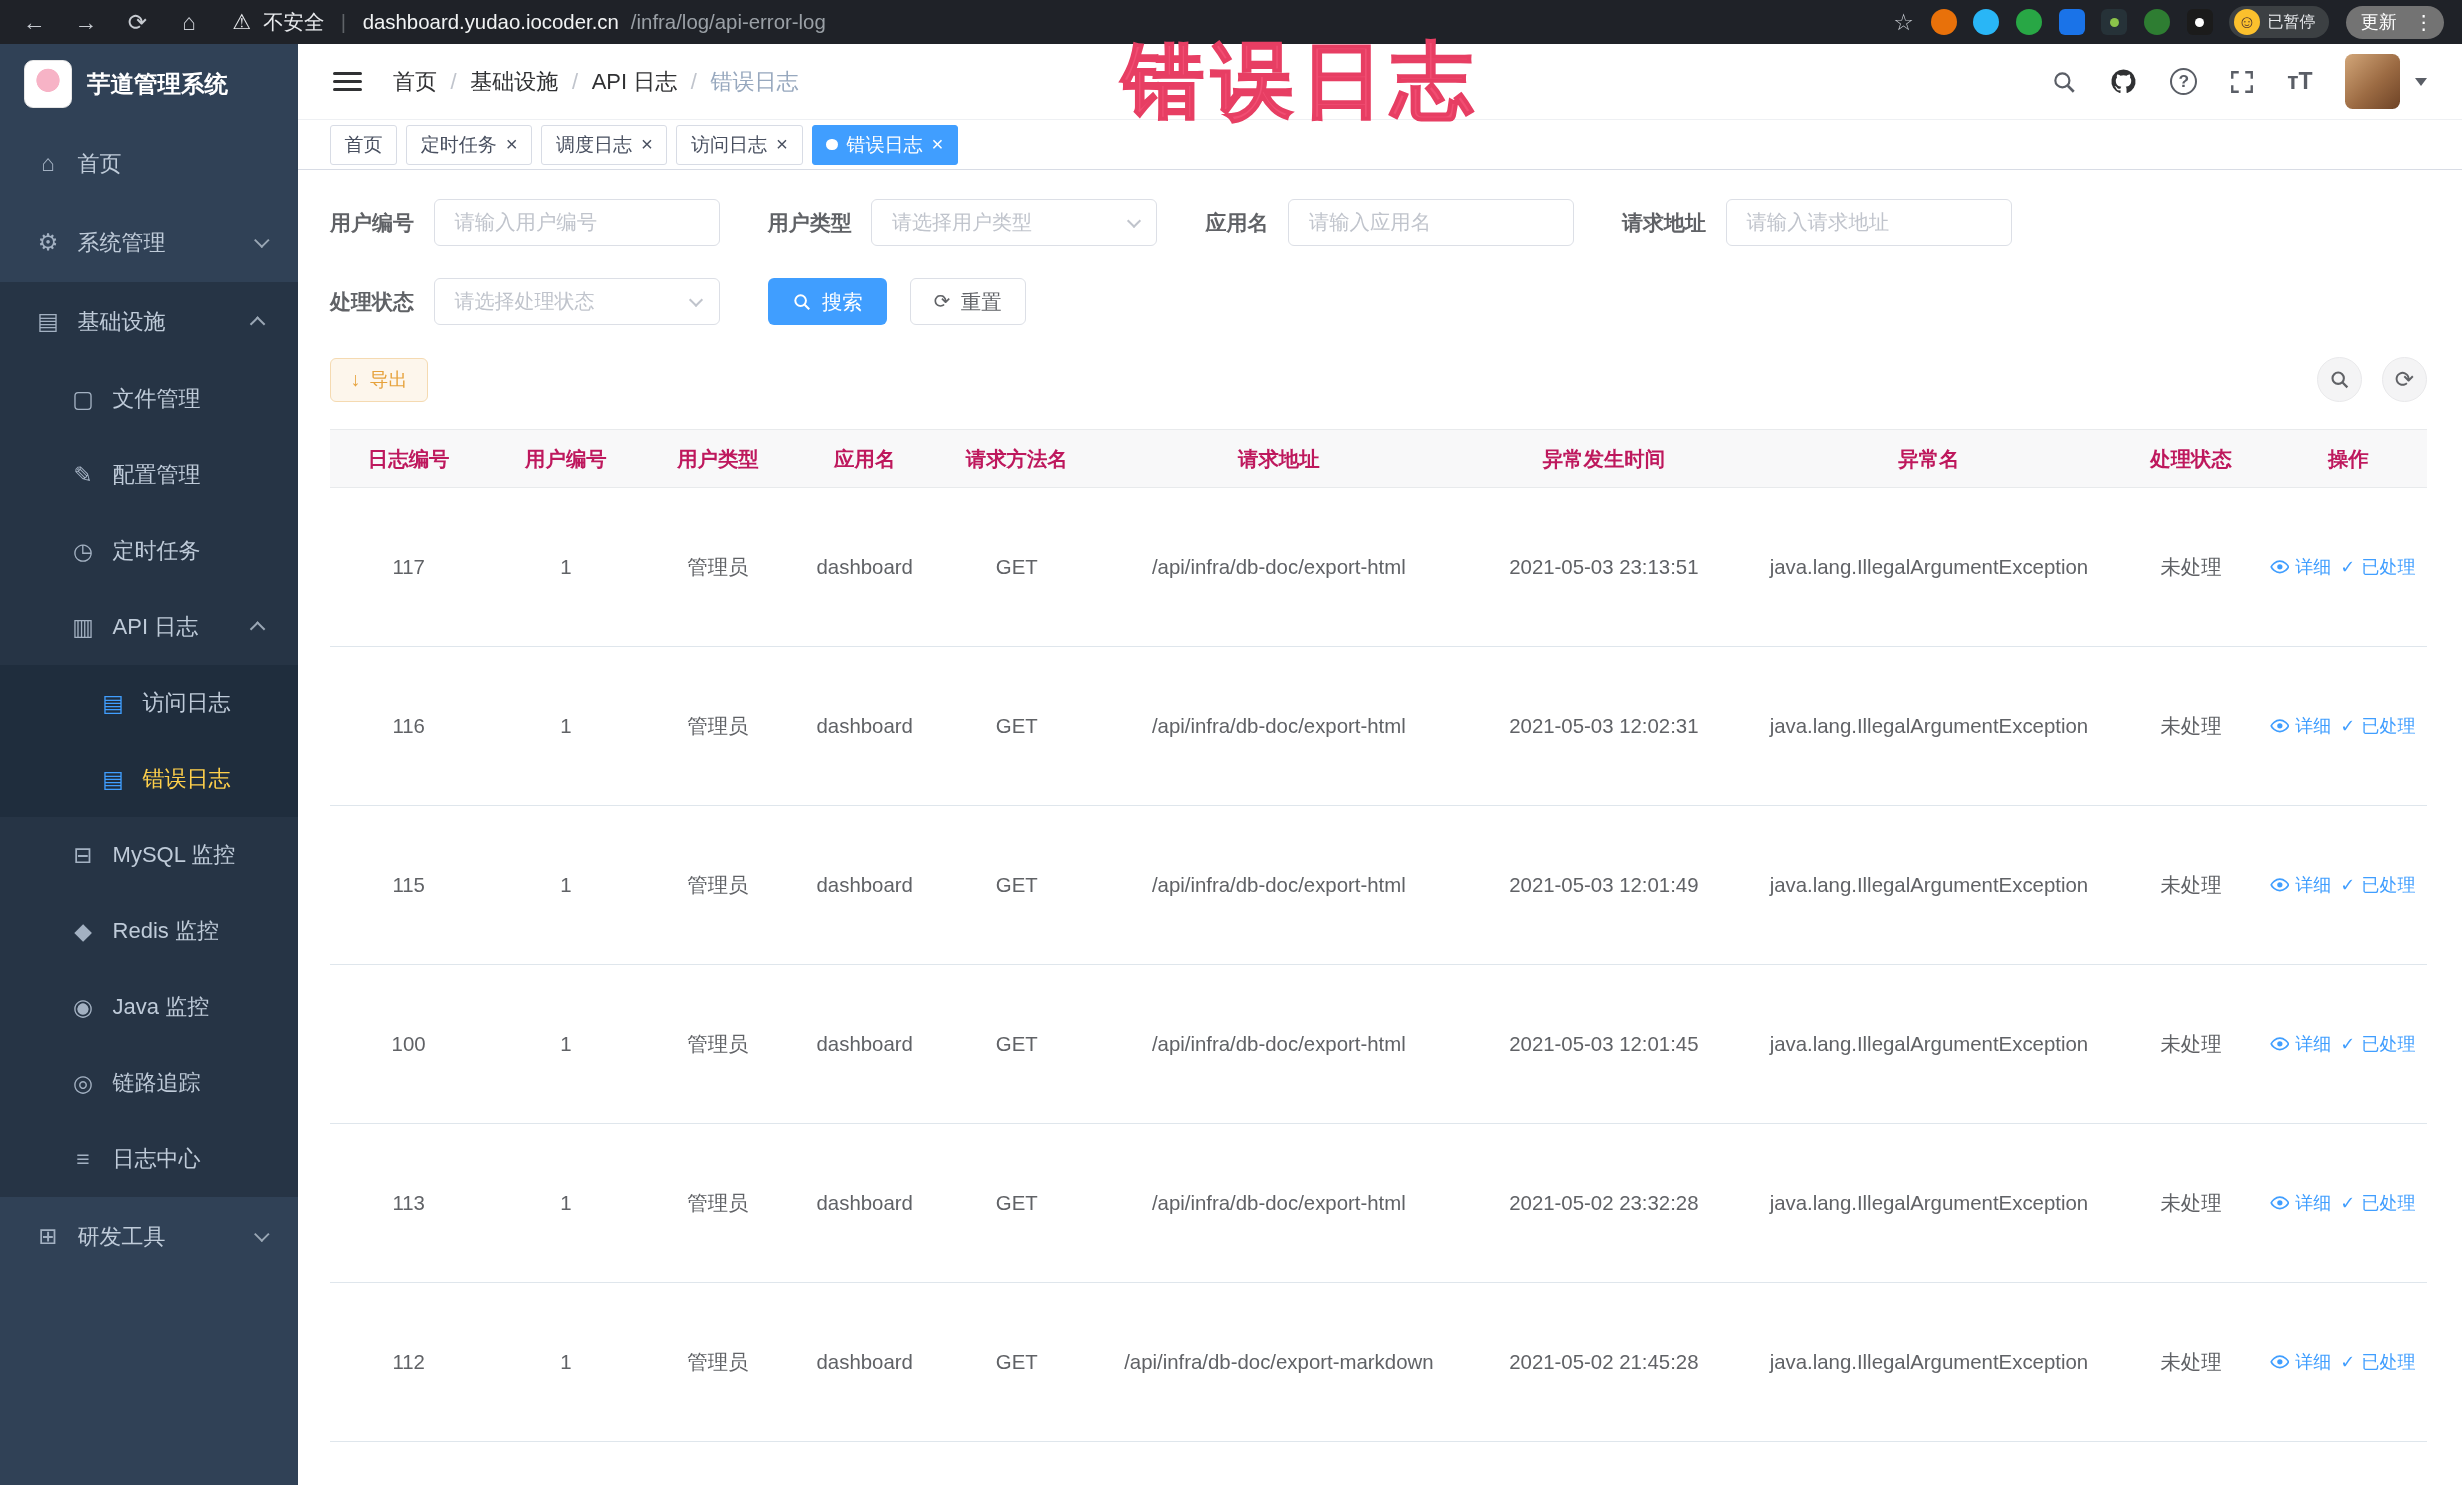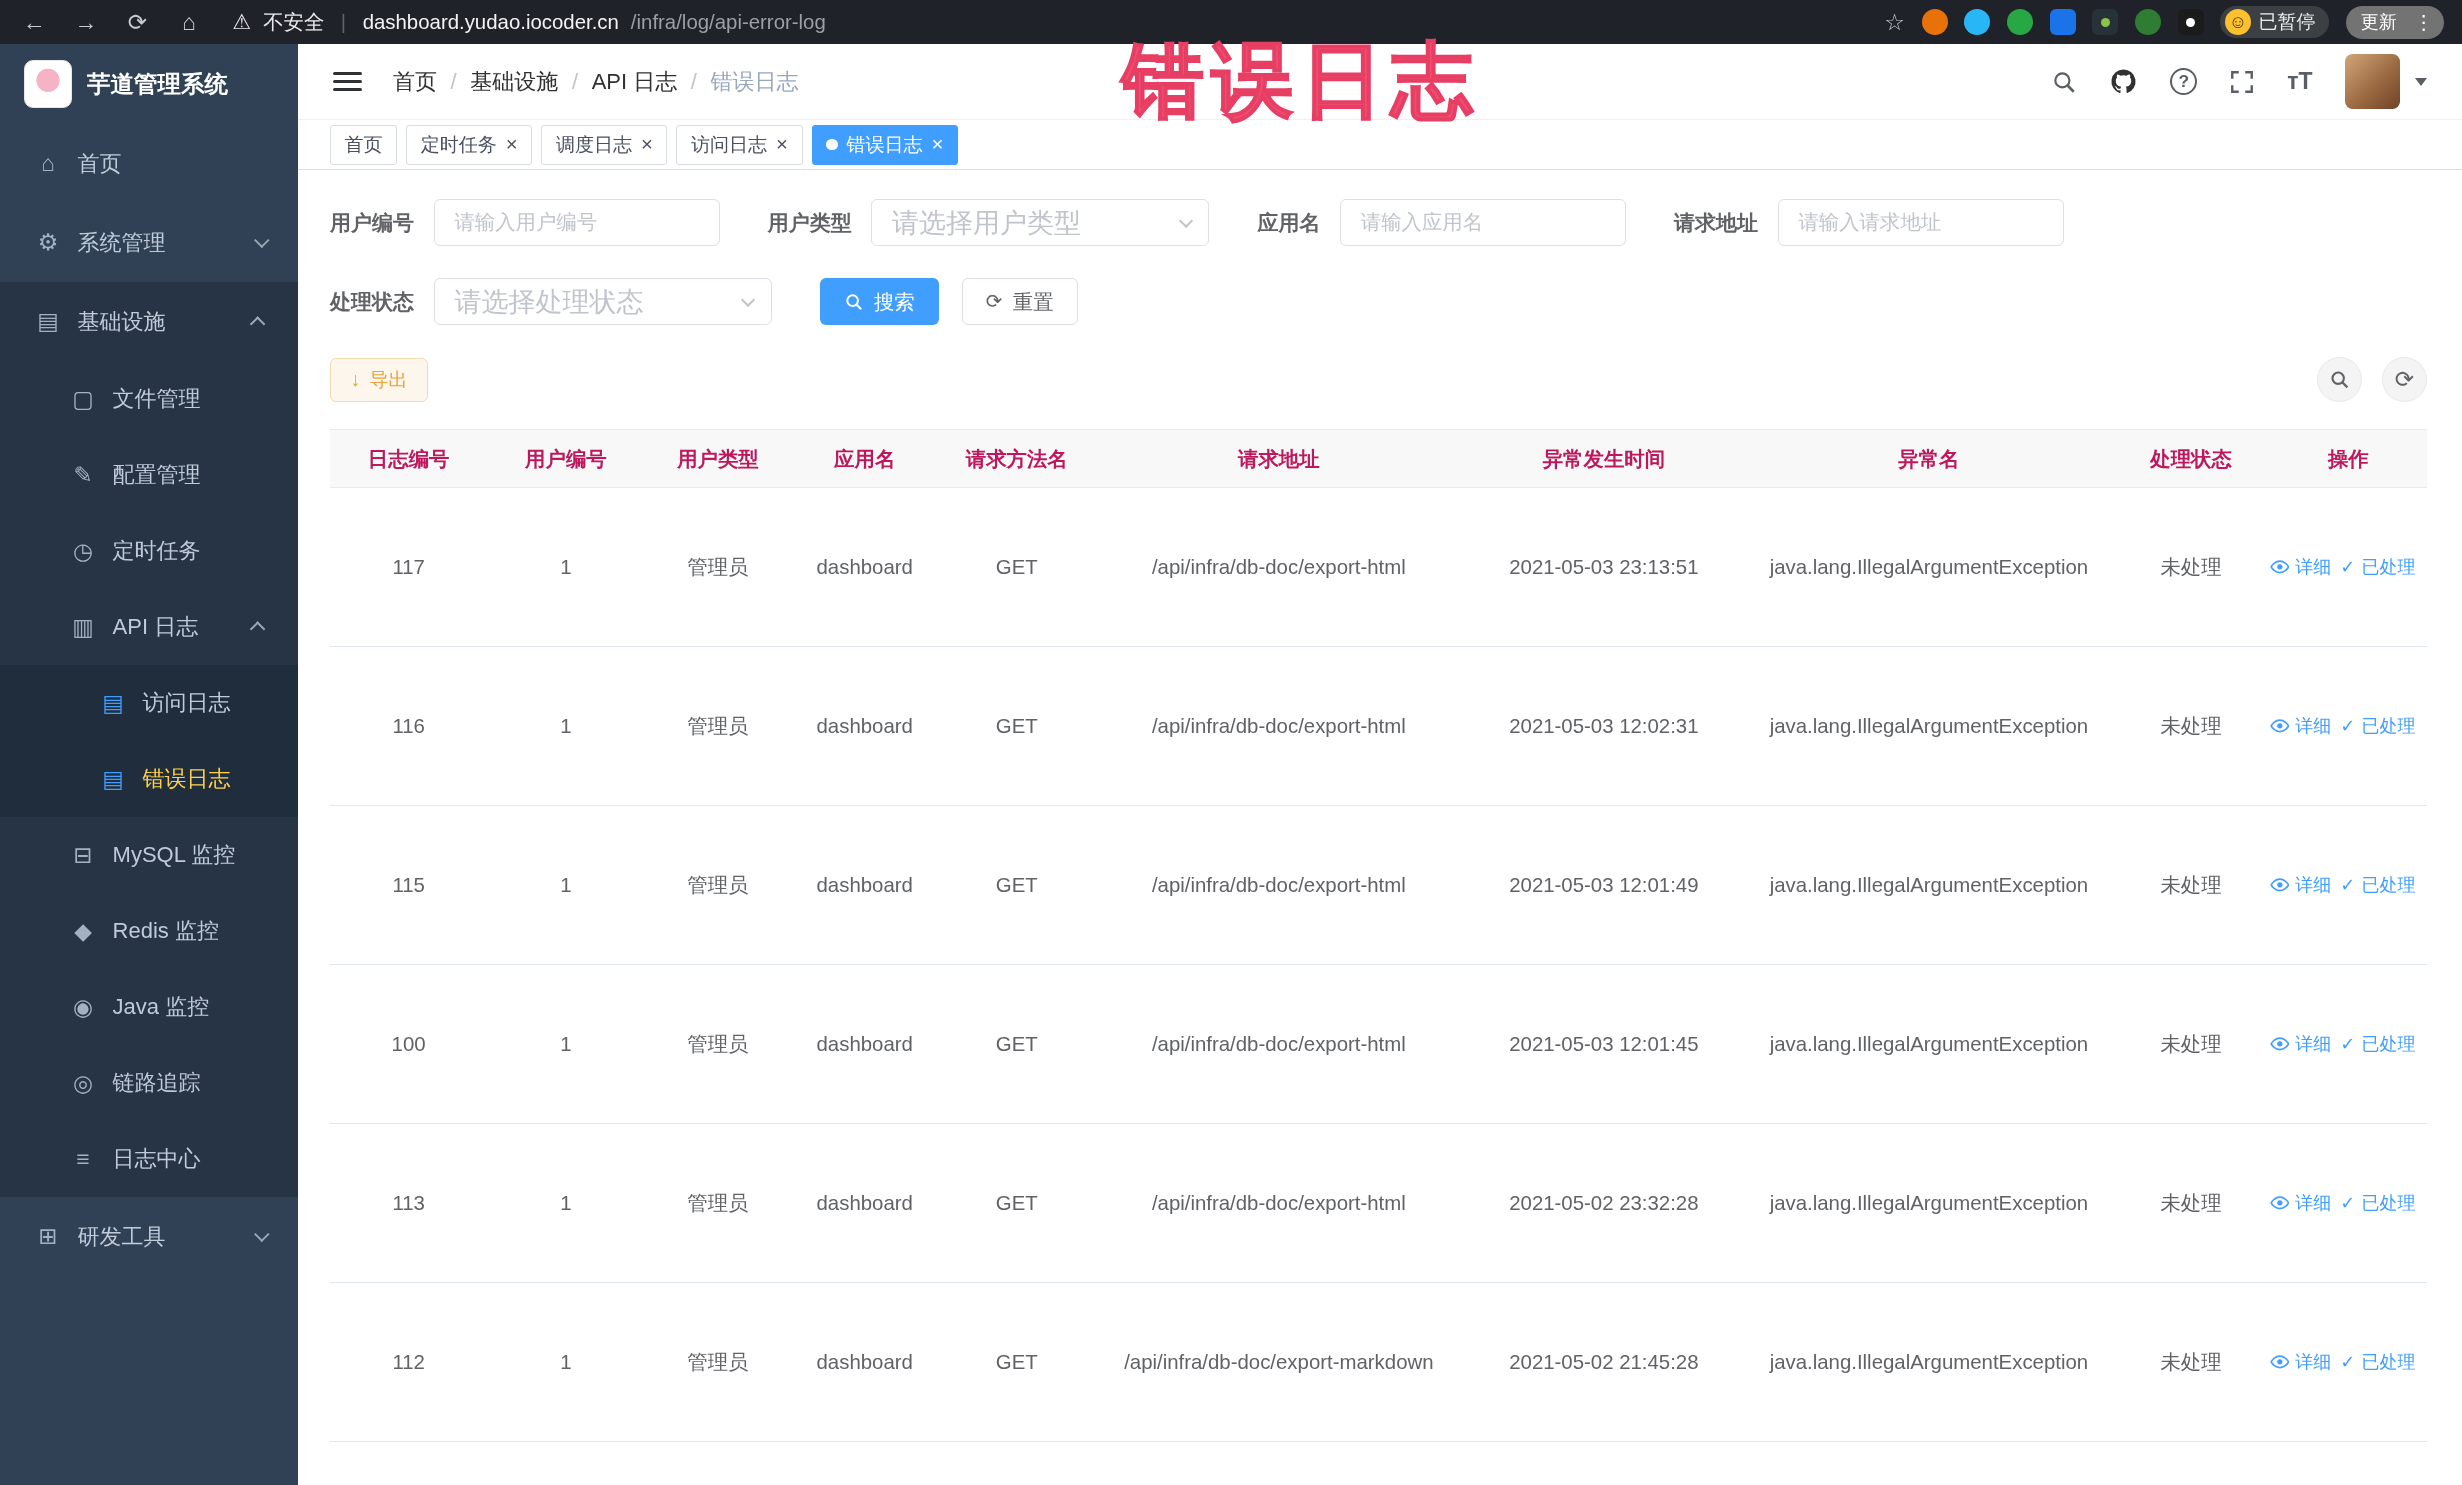--- a/index.html
+++ b/index.html
@@ -25,21 +25,21 @@
   .ext.sq { border-radius:6px; }
   .e1 { background:#e8710a; } .e2 { background:#29b6f6; } .e3 { background:#28a745; }
   .e4 { background:#1a73e8; } .e5 { background:#263238; position:relative; }
   .e5::after{ content:""; width:9px; height:9px; border-radius:50%; background:#8bc34a; }
   .e6 { background:#2e7d32; } .e7 { background:#1b1b1b; position:relative; }
   .e7::after{ content:""; width:9px; height:9px; border-radius:50%; background:#fff; }
   .paused-pill { display:flex; align-items:center; gap:7.6px; background:#3c4043;
     border-radius:18px; padding:3px 13.6px 3px 4.5px; }
   .smiley { width:26px; height:26px; border-radius:50%; background:#fbc02d; color:#4e342e;
     display:flex; align-items:center; justify-content:center; font-size:18px; }
-  .paused-label { font-size:19px; color:#e8eaed; }
+  .paused-label { font-size:16px; color:#e8eaed; }
   .update-pill { display:flex; align-items:flex-end; gap:17px; background:#737373; color:#fff;
     border-radius:16.7px; padding:4.5px 10.6px 4.5px 15px; font-size:18px; cursor:pointer; }
   .kebab { font-size:19.7px; letter-spacing:0; }
 
   
   .app { display:flex; height:1442px; }
   .sidebar { width:298px; flex-shrink:0; background:#304156; color:#bfcbd9;
     display:flex; flex-direction:column; overflow:hidden; }
   .logo-row { height:80px; display:flex; align-items:center; gap:15px; padding-left:24px; }
   .logo-avatar { width:48px; height:48px; border-radius:9px; flex-shrink:0;
@@ -95,23 +95,23 @@
 
   
   .content { flex:1; padding:29px 35px 0 32px; background:#fff; overflow:hidden; }
   .filter-row { display:flex; align-items:center; margin-bottom:32px; }
   .f-group { display:flex; align-items:center; margin-right:48px; }
   .f-label { font-size:21px; font-weight:700; color:#606266; margin-right:19.7px; white-space:nowrap; }
   input.f-input { width:286px; height:47px; border:0.8px solid #dcdfe6; border-radius:6px;
     padding:0 19.7px; font-size:20.4px; color:#606266; outline:none;
     font-family:"Liberation Sans","DejaVu Sans",sans-serif; }
   input.f-input::placeholder { color:#c0c4cc; }
-  .f-select { width:338px; height:47px; border:0.8px solid #dcdfe6; border-radius:6px;
+  .f-select { width:286px; height:47px; border:0.8px solid #dcdfe6; border-radius:6px;
     display:flex; align-items:center; justify-content:space-between; padding:0 19.7px;
-    font-size:27px; color:#c0c4cc; cursor:pointer; background:#fff; }
+    font-size:20px; color:#c0c4cc; cursor:pointer; background:#fff; }
   .sel-arrow { width:9.8px; height:9.8px; border-right:2.3px solid #c0c4cc;
     border-bottom:2.3px solid #c0c4cc; transform:rotate(45deg) translateY(-3px); }
   .f-date { width:369px; height:47px; border:0.8px solid #dcdfe6; border-radius:6px;
     display:flex; align-items:center; gap:16.7px; padding:0 18px; font-size:20.4px;
     color:#c0c4cc; cursor:pointer; background:#fff; }
   .cal-ic { font-size:20.4px; color:#c0c4cc; }
   .btn { height:47px; display:inline-flex; align-items:center; gap:10.6px; border-radius:6px;
     font-size:20.4px; cursor:pointer; border:0.8px solid transparent; padding:0 23px; white-space:nowrap; }
   .btn-search { background:#409eff; color:#fff; margin-right:23px; }
   .btn-reset { background:#fff; border-color:#dcdfe6; color:#606266; }

